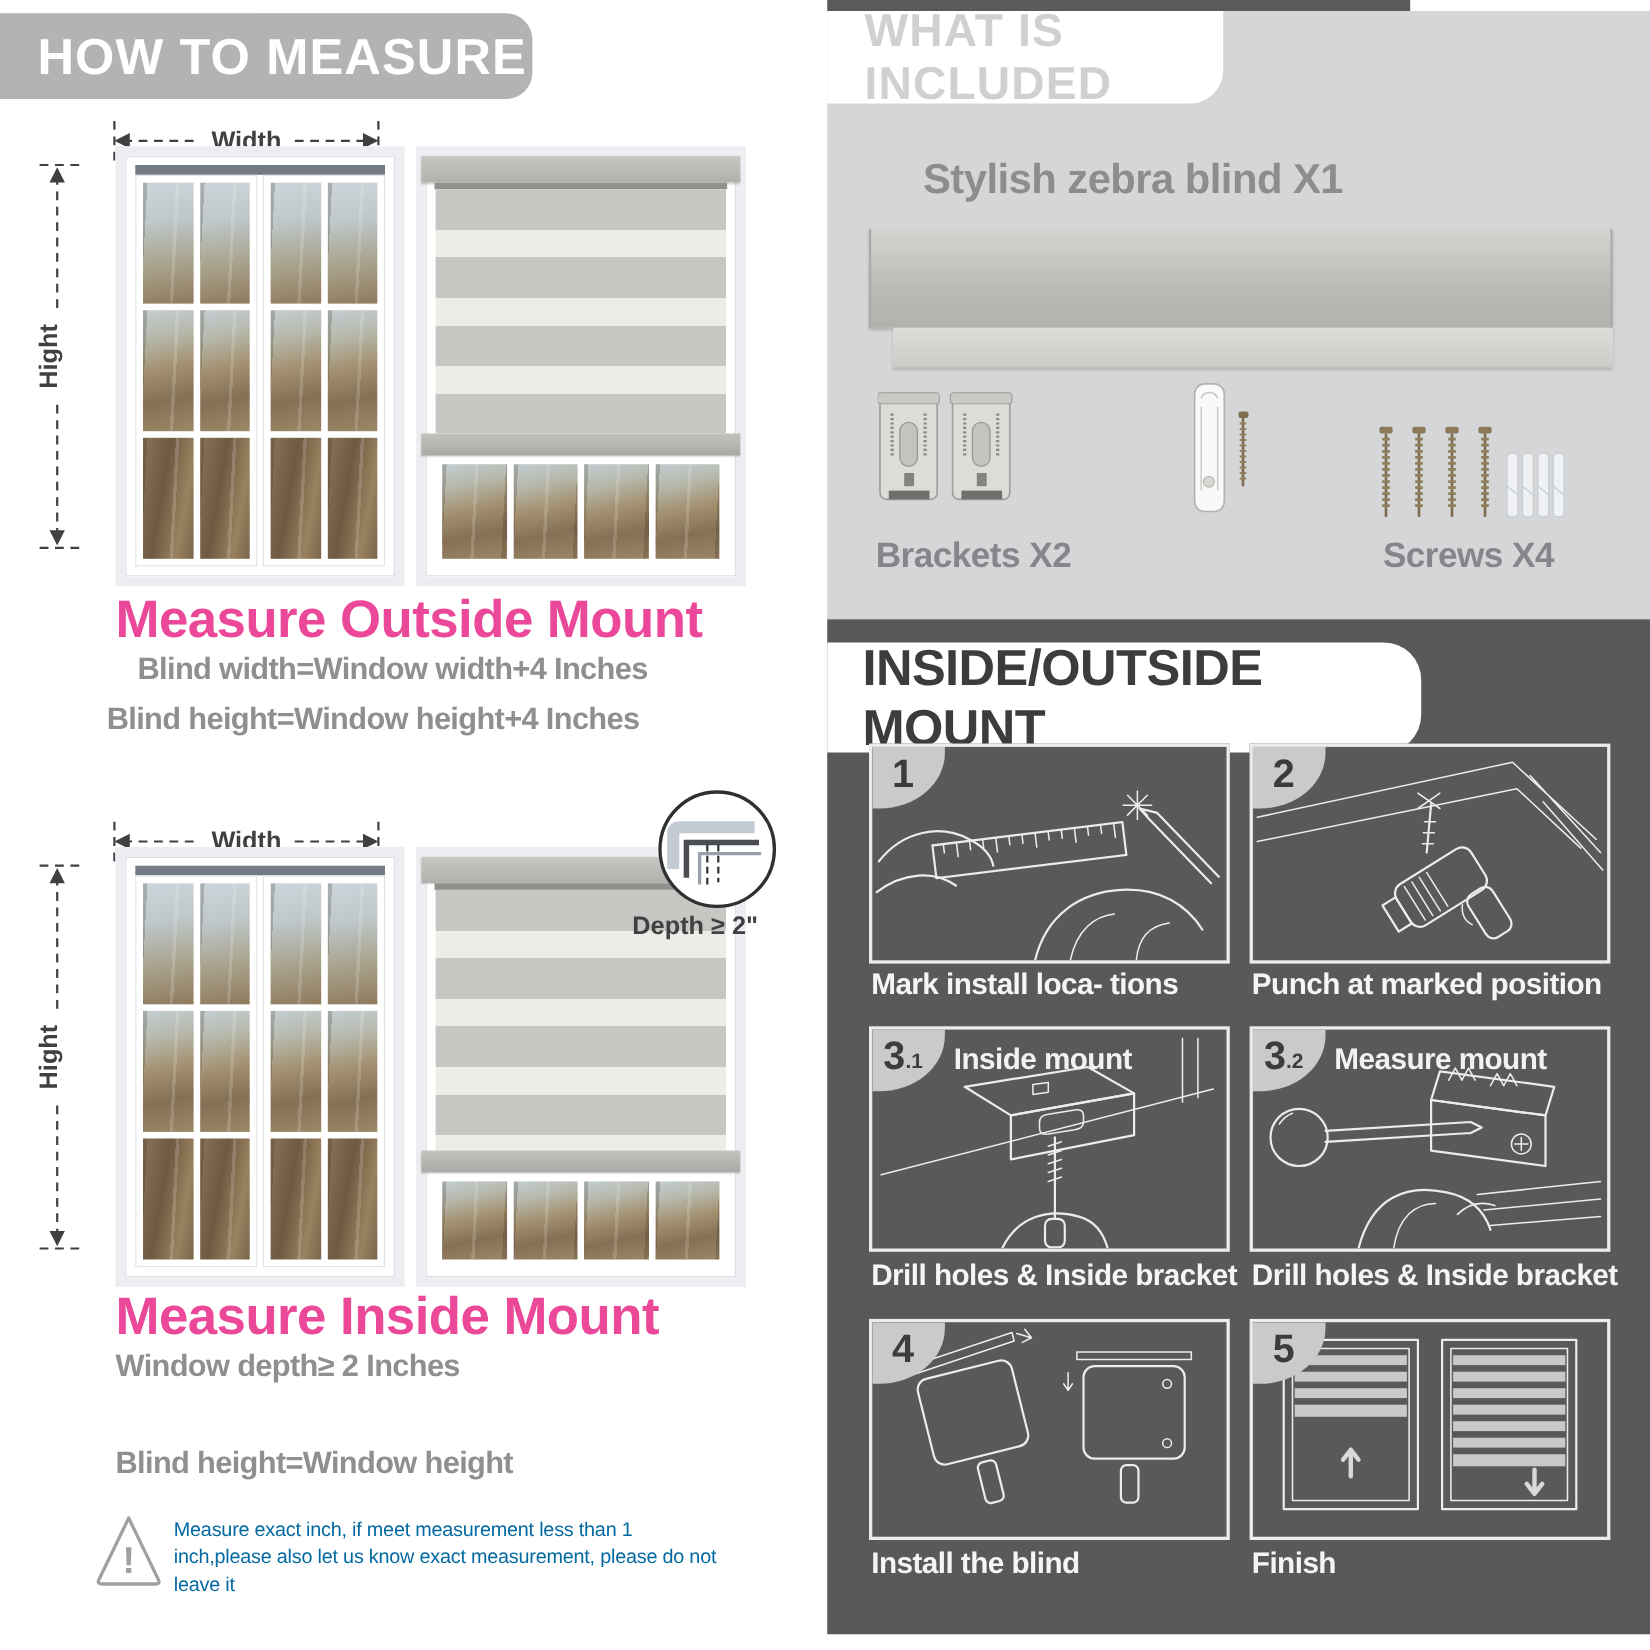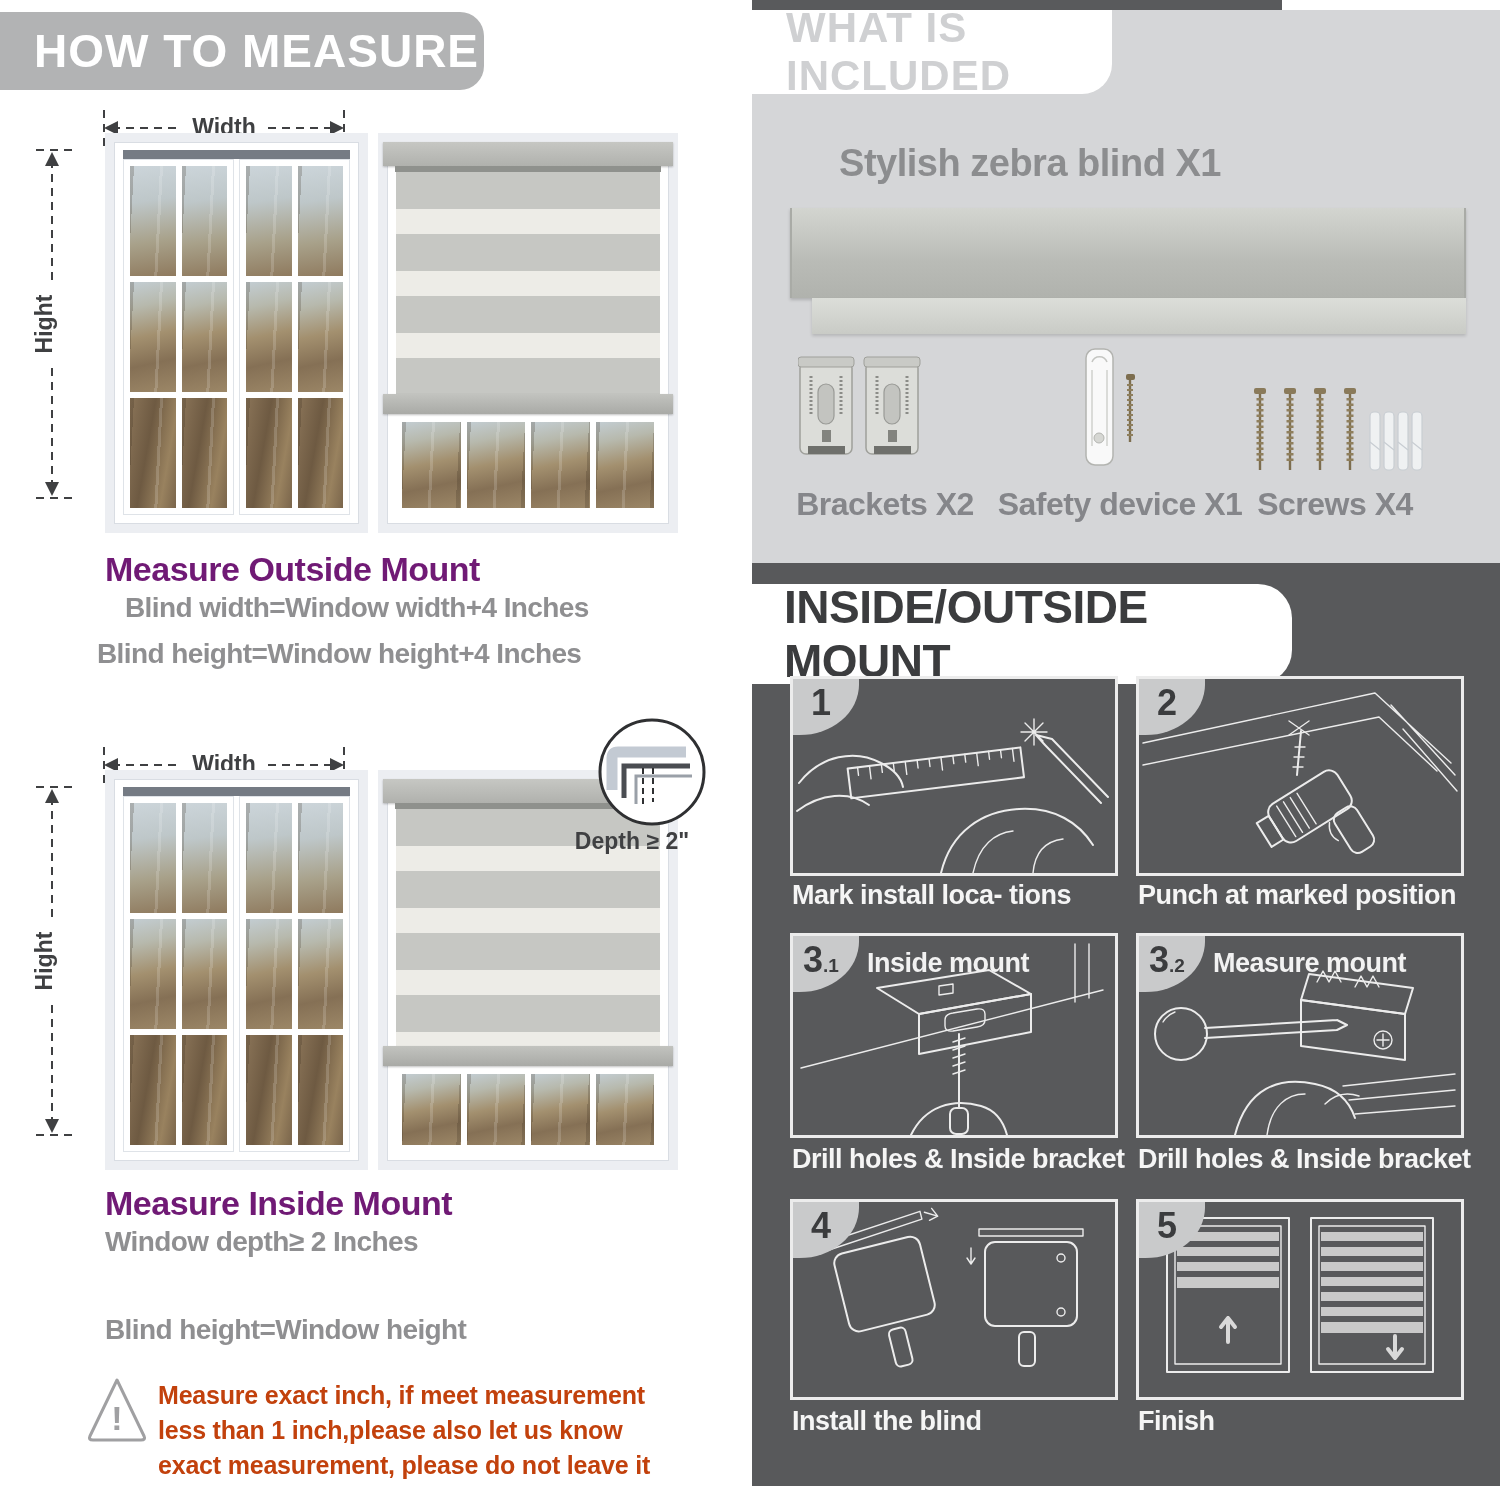--- a/index.html
+++ b/index.html
@@ -5,21 +5,21 @@
   html,body{margin:0;padding:0;background:#fff;}
   #stage{position:relative;width:1500px;height:1486px;background:#ffffff;overflow:hidden;
          font-family:"Liberation Sans",sans-serif;}
   .abs{position:absolute;}
 
   
   #htm-header{left:0;top:12px;width:484px;height:78px;background:#b2b3b4;
     border-radius:0 24px 24px 0;display:flex;align-items:center;}
   #htm-header .t{color:#fff;font-size:46px;font-weight:bold;letter-spacing:1px;padding-left:34px;}
 
-  .heading-dark{color:#701a75;font-size:34px;font-weight:bold;letter-spacing:-0.5px;margin-top:14px;}
+  .heading-dark{color:#ec4899;font-size:48px;font-weight:bold;letter-spacing:-0.5px;}
   .formula{color:#8f8f91;font-size:28px;font-weight:bold;letter-spacing:-0.6px;}
 
   
   .winA{border:9px solid #eceef2;background:#fff;box-shadow:inset 0 0 0 1px #d9dde3;}
   .winA .track{position:absolute;top:8px;left:9px;right:9px;height:9px;background:#757b84;}
   .winA .sashes{position:absolute;top:17px;left:9px;right:9px;bottom:9px;display:flex;gap:5px;background:#fff;}
   .casement{flex:1;border:1px solid #dfe3e8;padding:6px;display:grid;
     grid-template-columns:1fr 1fr;grid-template-rows:1fr 1fr 1fr;gap:6px;background:#fff;}
   .pane{position:relative;overflow:hidden;
     background:linear-gradient(168deg,#c3cdd2 0%,#b7b9ad 22%,#a3906f 48%,#857055 72%,#9c8767 100%);}
@@ -39,21 +39,21 @@
   .winB .blindrail{position:absolute;left:-4px;right:-4px;height:20px;
     background:linear-gradient(180deg,#c2c3bf,#a9aaa6);box-shadow:0 1px 2px rgba(0,0,0,.25);}
   .winB .lower{position:absolute;left:11px;right:11px;bottom:12px;background:#fff;display:flex;gap:6px;padding:4px;}
   .winB .lower .pane{flex:1;}
 
   .dim-svg{overflow:visible;}
   .dim-dash{stroke:#3f4042;stroke-width:2;stroke-dasharray:8 6;fill:none;}
   .dim-solid{fill:#3f4042;}
   .dim-text{fill:#3f4042;font-size:23px;font-weight:bold;font-family:"Liberation Sans",sans-serif;}
 
-  #note-text{color:#c2410c;font-size:25px;font-weight:bold;line-height:1.4;letter-spacing:-0.2px;}
+  #note-text{color:#0369a1;font-size:18px;font-weight:normal;line-height:1.4;letter-spacing:-0.2px;}
 
   
   #right-top-strip{left:752px;top:0;width:530px;height:10px;background:#595a5c;}
   #included-panel{left:752px;top:10px;width:748px;height:553px;background:#d5d6d8;}
   #wii-header{left:752px;top:10px;width:360px;height:84px;background:#fff;border-radius:0 0 30px 0;
     display:flex;align-items:center;}
   #wii-header .t{color:#cfd0d2;font-size:42px;font-weight:bold;letter-spacing:1px;padding-left:34px;}
   #product-label{left:770px;top:142px;width:520px;text-align:center;color:#8c8d8f;font-size:38px;font-weight:bold;letter-spacing:-0.5px;}
   #headrail-main{left:790px;top:208px;width:676px;height:90px;
     background:linear-gradient(180deg,#d3d5d0,#b9bbb6 60%,#b0b2ad);
@@ -288,21 +288,20 @@
     <g>
       <rect x="122" y="26" width="10" height="58" rx="4" fill="#eff1f2" stroke="#c8cdd2" stroke-width="1.2"></rect>
       <rect x="136" y="26" width="10" height="58" rx="4" fill="#eff1f2" stroke="#c8cdd2" stroke-width="1.2"></rect>
       <rect x="150" y="26" width="10" height="58" rx="4" fill="#eff1f2" stroke="#c8cdd2" stroke-width="1.2"></rect>
       <rect x="164" y="26" width="10" height="58" rx="4" fill="#eff1f2" stroke="#c8cdd2" stroke-width="1.2"></rect>
       <path d="M122,56 l10,8 M136,56 l10,8 M150,56 l10,8 M164,56 l10,8" stroke="#c8cdd2" stroke-width="1.2"></path>
     </g>
   </svg>
 
   <div class="abs included-label" style="left:790px;width:190px;">Brackets X2</div>
-  <div class="abs included-label" style="left:950px;width:340px;">Safety device X1</div>
   <div class="abs included-label" style="left:1250px;width:170px;">Screws X4</div>
 
   <div class="abs" id="mount-section"></div>
   <div class="abs" id="mount-header">
     <span class="t">INSIDE/OUTSIDE MOUNT</span>
   </div>
 
   <div class="abs step-panel" style="left:790px;top:676px;width:322px;height:194px;">
     <svg width="322" height="194" viewBox="0 0 322 194">
       <path class="art" d="M6,104 C28,76 62,70 88,84 C100,90 108,98 110,108"></path>

